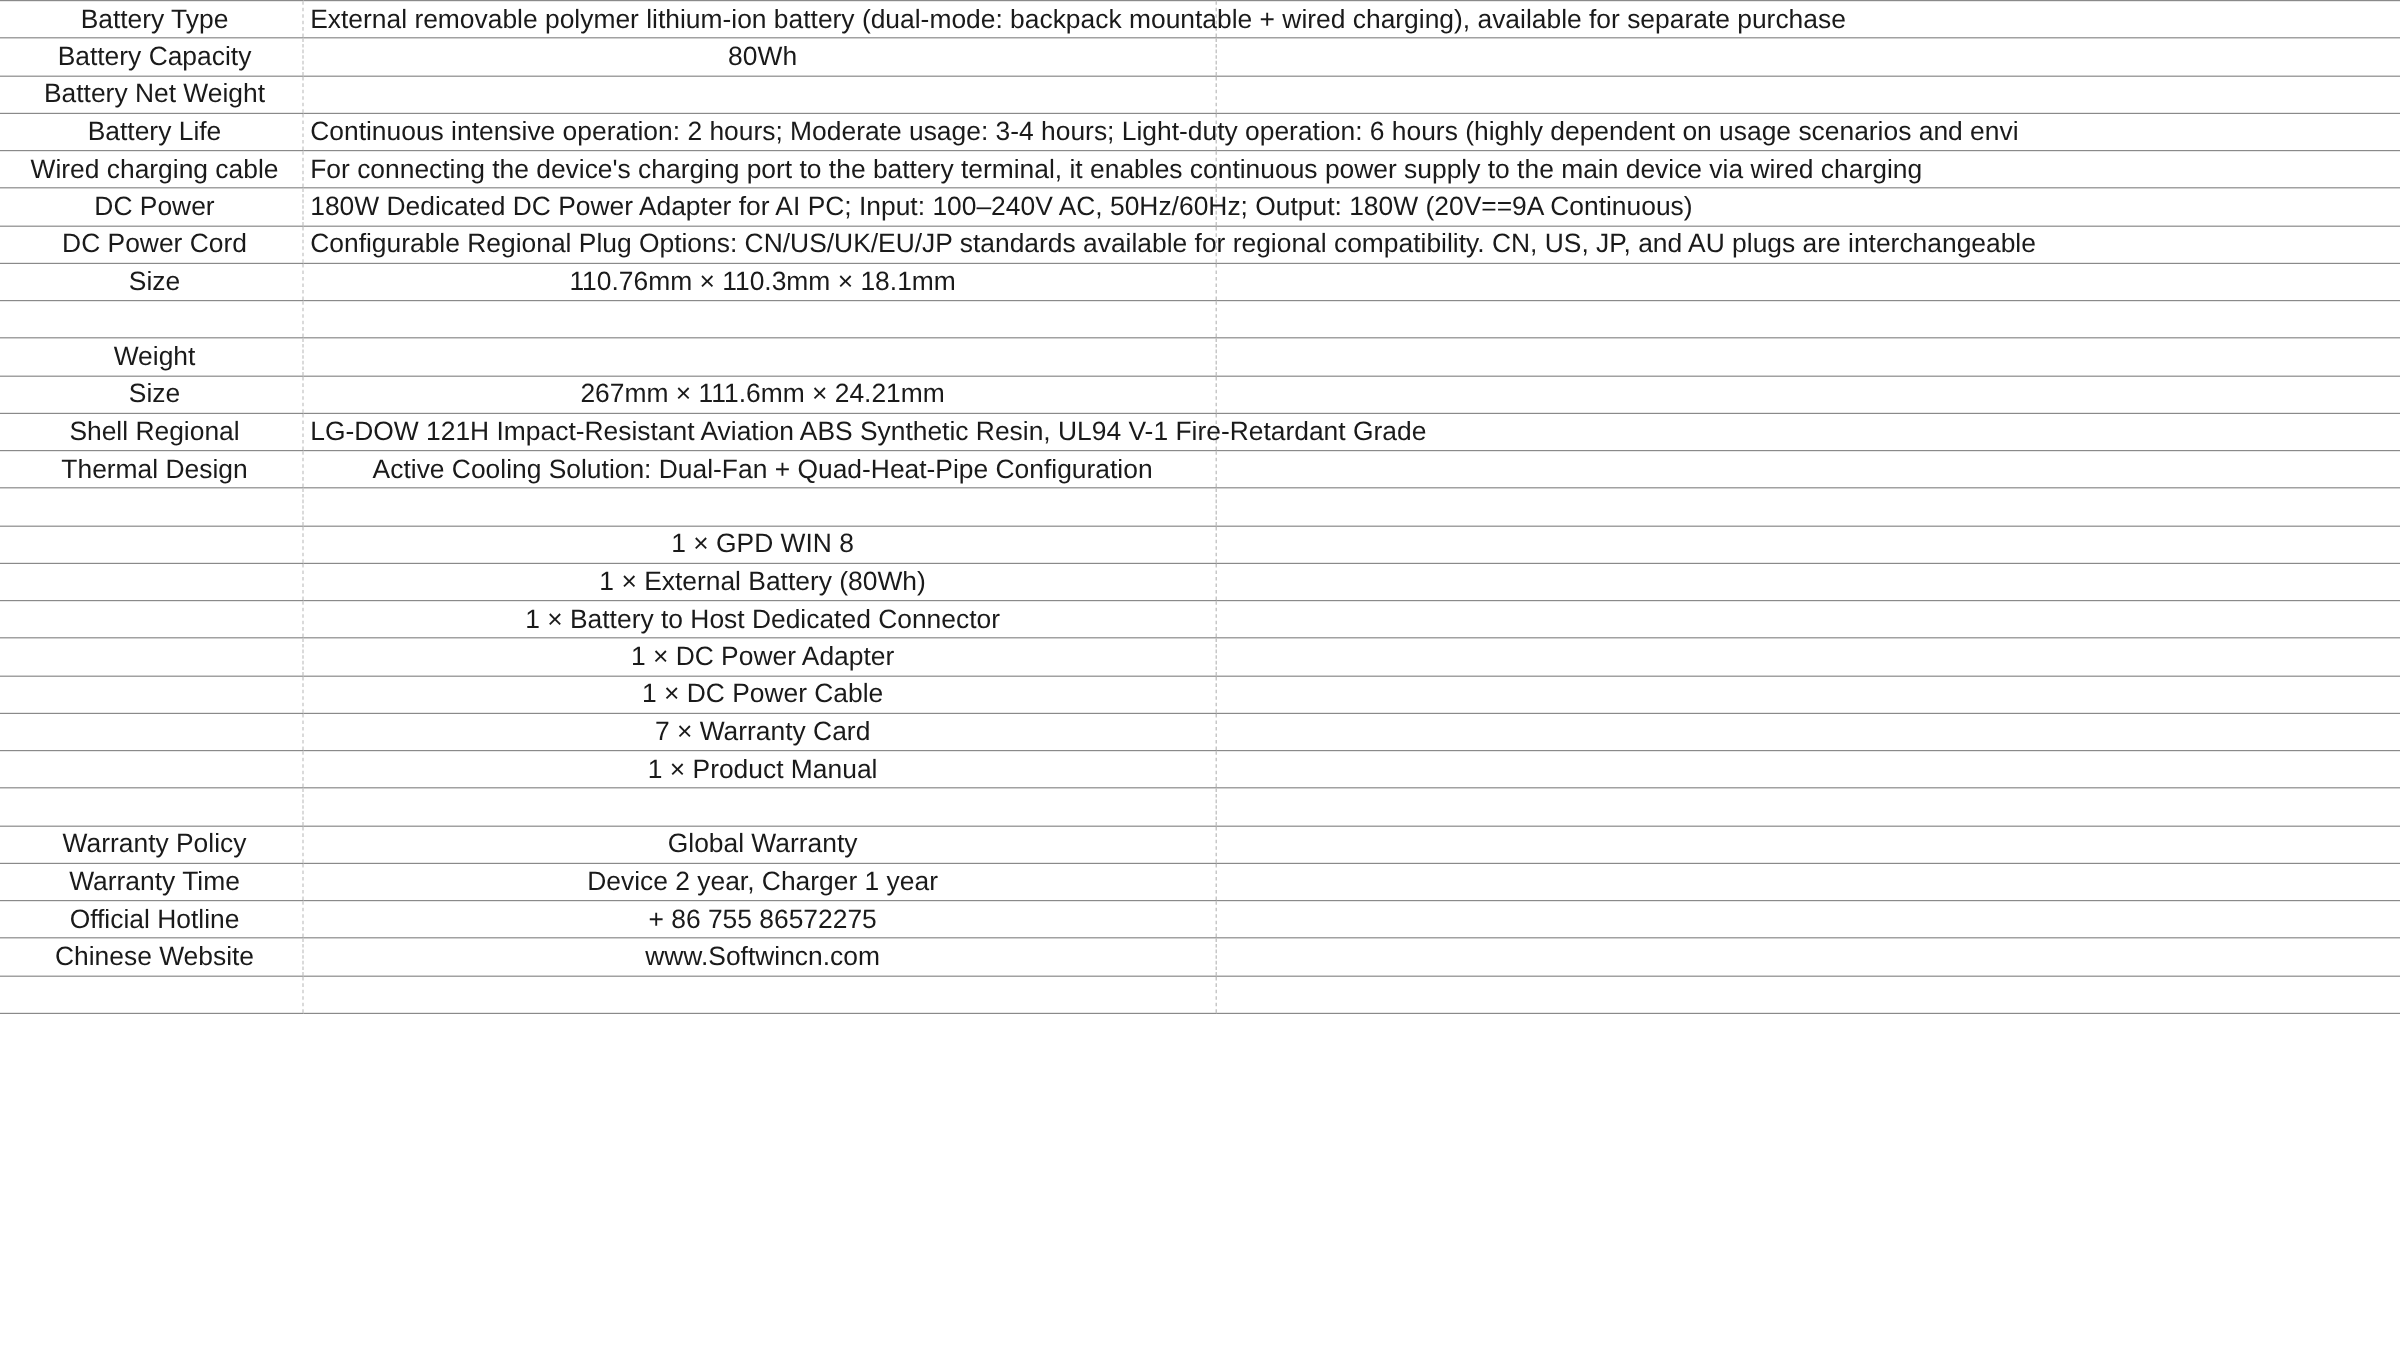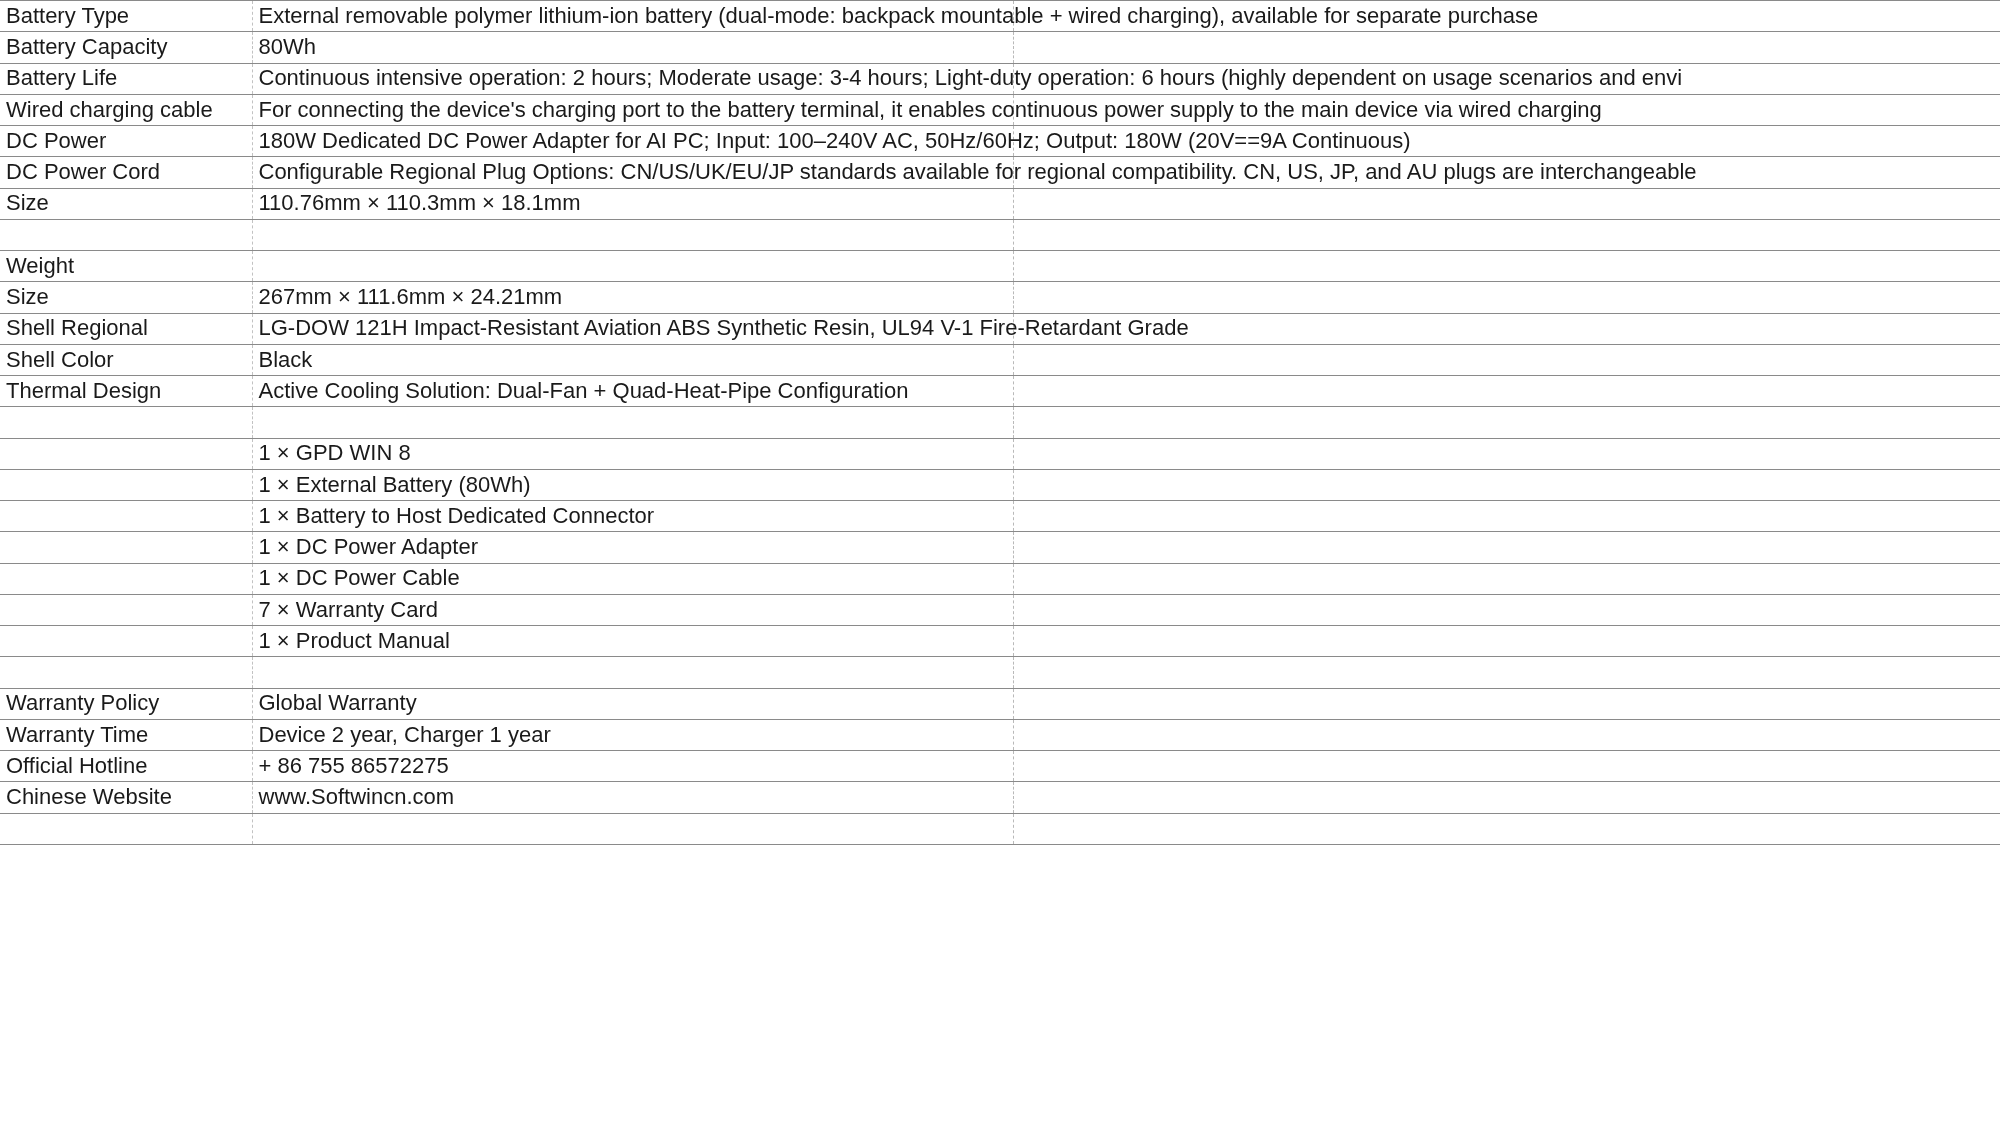--- a/index.html
+++ b/index.html
@@ -26,20 +26,21 @@
     width: 2000px;
     font-size: 22px;
   }
 
   table.spec-table col.c-label { width: 252px; }
   table.spec-table col.c-value { width: 761px; }
   table.spec-table col.c-tail  { width: 987px; }
 
   table.spec-table tr {
     height: 28px;
+    text-align: center;
   }
 
   table.spec-table td {
     border-top: 1.6px solid #8a8a8a;
     border-bottom: 1.6px solid #8a8a8a;
     padding: 0 0 0 6px;
     vertical-align: middle;
     white-space: nowrap;
     overflow: visible;
     line-height: 1.12;
@@ -92,20 +93,25 @@
           <td class="label-cell"><span class="label-text">Battery Type</span></td>
           <td class="value-cell"><span class="value-text">External removable polymer lithium-ion battery (dual-mode: backpack mountable + wired charging), available for separate purchase</span></td>
           <td class="tail-cell"></td>
         </tr>
         <tr>
           <td class="label-cell"><span class="label-text">Battery Capacity</span></td>
           <td class="value-cell"><span class="value-text">80Wh</span></td>
           <td class="tail-cell"></td>
         </tr>
         <tr>
+          <td class="label-cell"><span class="label-text">Battery Net Weight</span></td>
+          <td class="value-cell"><span class="value-text"></span></td>
+          <td class="tail-cell"></td>
+        </tr>
+        <tr>
           <td class="label-cell"><span class="label-text">Battery Life</span></td>
           <td class="value-cell"><span class="value-text">Continuous intensive operation: 2 hours; Moderate usage: 3-4 hours; Light-duty operation: 6 hours (highly dependent on usage scenarios and envi</span></td>
           <td class="tail-cell"></td>
         </tr>
         <tr>
           <td class="label-cell"><span class="label-text">Wired charging cable</span></td>
           <td class="value-cell"><span class="value-text">For connecting the device's charging port to the battery terminal, it enables continuous power supply to the main device via wired charging</span></td>
           <td class="tail-cell"></td>
         </tr>
         <tr>
@@ -134,25 +140,20 @@
           <td class="tail-cell"></td>
         </tr>
         <tr>
           <td class="label-cell"><span class="label-text">Size</span></td>
           <td class="value-cell"><span class="value-text">267mm × 111.6mm × 24.21mm</span></td>
           <td class="tail-cell"></td>
         </tr>
         <tr>
           <td class="label-cell"><span class="label-text">Shell Regional</span></td>
           <td class="value-cell"><span class="value-text">LG-DOW 121H Impact-Resistant Aviation ABS Synthetic Resin, UL94 V-1 Fire-Retardant Grade</span></td>
-          <td class="tail-cell"></td>
-        </tr>
-        <tr>
-          <td class="label-cell"><span class="label-text">Shell Color</span></td>
-          <td class="value-cell"><span class="value-text">Black</span></td>
           <td class="tail-cell"></td>
         </tr>
         <tr>
           <td class="label-cell"><span class="label-text">Thermal Design</span></td>
           <td class="value-cell"><span class="value-text">Active Cooling Solution: Dual-Fan + Quad-Heat-Pipe Configuration</span></td>
           <td class="tail-cell"></td>
         </tr>
         <tr class="blank-row">
           <td class="label-cell"><span class="label-text"></span></td>
           <td class="value-cell"><span class="value-text"></span></td>

